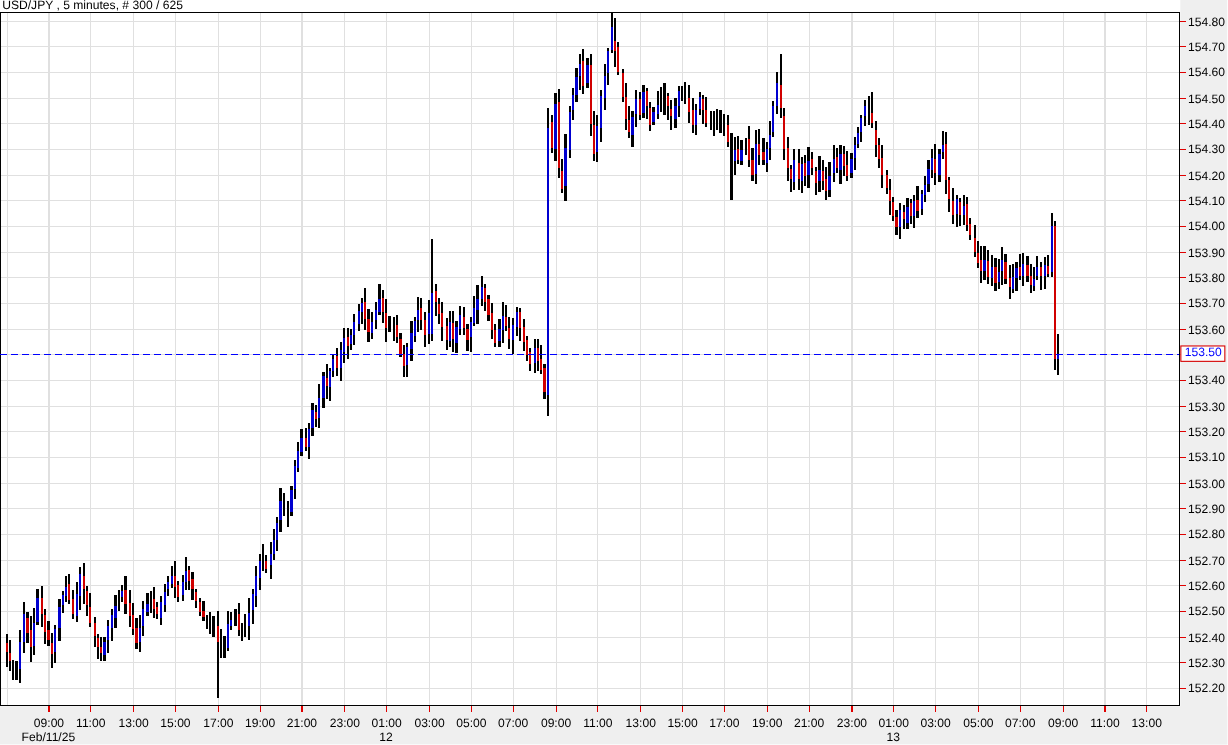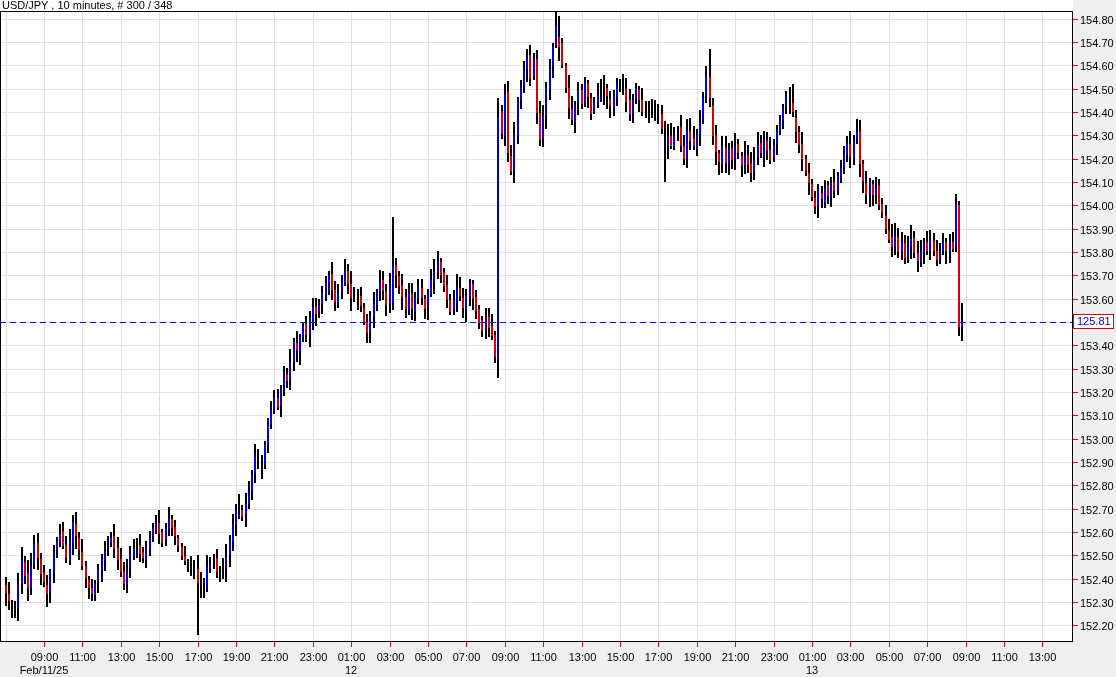--- a/index.html
+++ b/index.html
@@ -10,21 +10,21 @@
   #plot{position:absolute;left:0;top:0;display:block;}
   svg text{font-family:"Liberation Sans",sans-serif;font-size:11px;fill:#000000;}
   .badge{position:absolute;left:1073px;top:314px;width:36px;height:13px;
          border:1px solid #d40000;background:#ffffff;color:#0000ff;
          font-size:11px;line-height:13px;padding-left:3px;z-index:3;white-space:nowrap;}
 </style>
 </head>
 <body>
 
 <div class="app">
-  <div class="title">USD/JPY , 10 minutes, # 300 / 348</div>
+  <div class="title">USD/JPY , 5 minutes, # 300 / 625</div>
 
   <svg id="plot" width="1116" height="677" viewBox="0 0 1116 677">
     <g id="g-bg">
         <rect x="0" y="0" width="1116" height="677" fill="#ffffff"></rect>
         <rect x="1073" y="0" width="43" height="677" fill="#efefef"></rect>
         <rect x="0" y="642" width="1116" height="35" fill="#efefef"></rect>
       </g>
     <g id="g-grid">
         <line x1="6.5" y1="11" x2="6.5" y2="641" stroke="#e0e0e0" stroke-width="1" shape-rendering="crispEdges"></line>
         <line x1="44.5" y1="11" x2="44.5" y2="641" stroke="#e0e0e0" stroke-width="1" shape-rendering="crispEdges"></line>
@@ -773,14 +773,14 @@
         <line x1="959" y1="200.6683999999976" x2="959" y2="335.9998000000005" stroke="#000000" stroke-width="2" shape-rendering="crispEdges"></line>
         <line x1="959" y1="205.33499999999998" x2="959" y2="326.6666000000024" stroke="#d00000" stroke-width="2" shape-rendering="crispEdges"></line>
         <line x1="962" y1="303.3335999999971" x2="962" y2="340.6664000000029" stroke="#000000" stroke-width="2" shape-rendering="crispEdges"></line>
         <line x1="962" y1="322" x2="962" y2="326.6666000000024" stroke="#0000d0" stroke-width="2" shape-rendering="crispEdges"></line>
       </g>
     <g id="g-last">
         <line x1="0" y1="322.5" x2="1072" y2="322.5" stroke="#0000ff" stroke-width="1" shape-rendering="crispEdges" stroke-dasharray="6,4"></line>
       </g>
   </svg>
 
-  <div class="badge">125.81</div>
+  <div class="badge">153.50</div>
 </div>
 
 </body></html>

